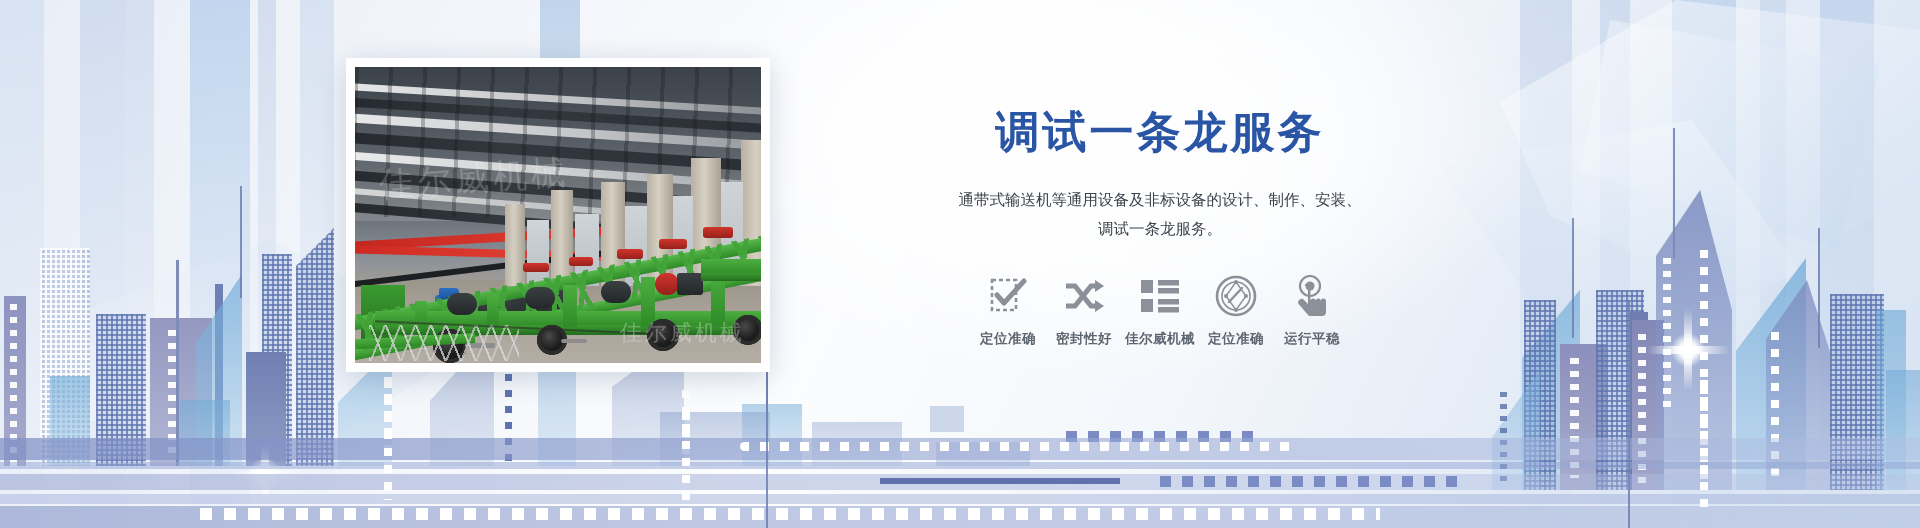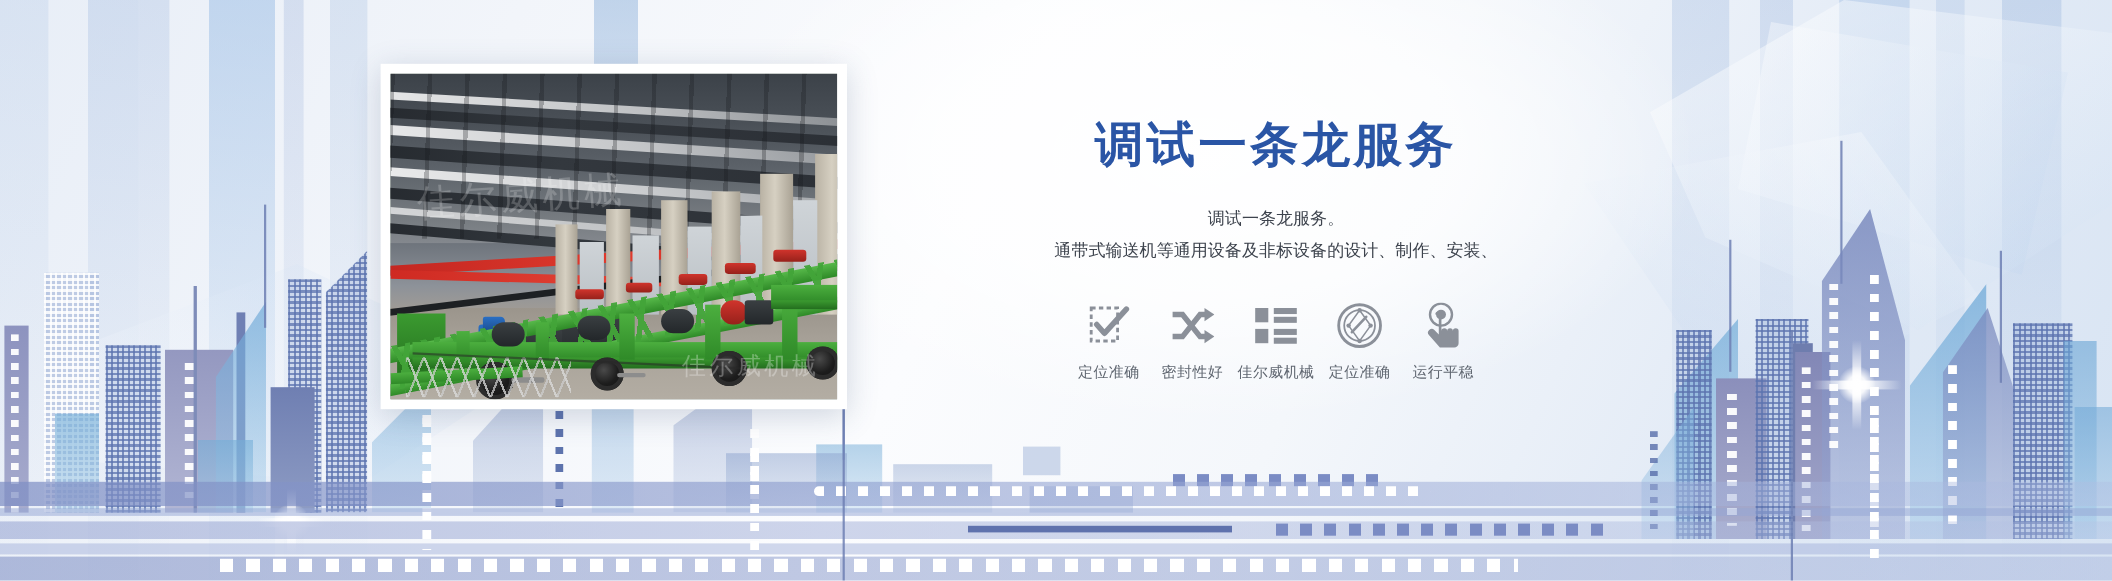--- a/index.html
+++ b/index.html
@@ -203,21 +203,21 @@
     font-size:15.5px; line-height:1.85;
     color:#3d434d;
   }
   #features {
     margin-top:26px;
     display:flex; gap:0px;
     align-items:flex-start;
   }
   .feat {
     width:76px;
-    display:flex; flex-direction:column; align-items:center;
+    display:flex; flex-direction:column; align-items:center;font-weight:bold;
   }
   .feat .ic {
     width:52px; height:52px;
     display:flex; align-items:center; justify-content:center;
     color:#8b9099;
   }
   .feat .lb {
     margin-top:8px;
     font-size:13.5px; color:#5f6670; white-space:nowrap;
     letter-spacing:.5px;
@@ -422,22 +422,22 @@
       <div class="watermark">佳尔威机械</div>
       <div class="watermark2">佳尔威机械</div>
     </div>
   </div>
 
   <div id="content">
 
     <h1 id="title">调试一条龙服务</h1>
 
     <div id="desc">
+      <div>通带式输送机等通用设备及非标设备的设计、制作、安装、</div>
       <div>调试一条龙服务。</div>
-      <div>通带式输送机等通用设备及非标设备的设计、制作、安装、</div>
     </div>
 
     <div id="features">
 
       <div class="feat">
         <div class="ic">
           <svg width="40" height="40" viewBox="0 0 40 40">
             <rect x="4" y="4" width="24" height="30" fill="none" stroke="#8b9099" stroke-width="2.6" stroke-dasharray="4 3"></rect>
             <path d="M9 19 L16 27 L36 5" fill="none" stroke="#8b9099" stroke-width="5" stroke-linecap="round" stroke-linejoin="round"></path>
           </svg>

